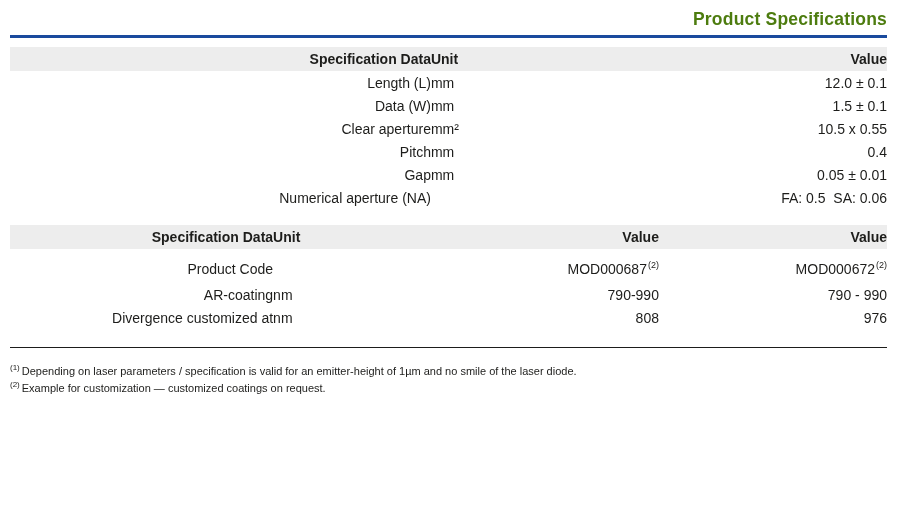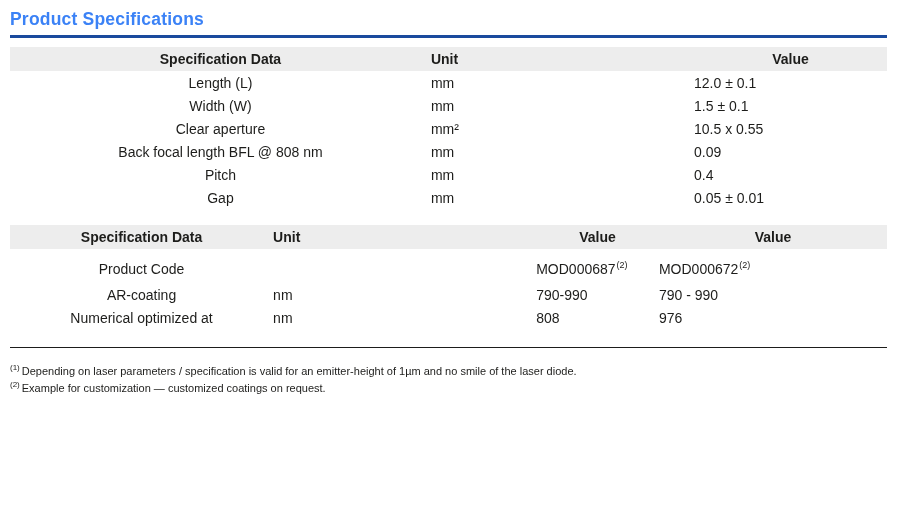--- a/index.html
+++ b/index.html
@@ -9,23 +9,24 @@
     color:#1d1d1b;
     -webkit-font-smoothing:antialiased;
     box-sizing:border-box;
   }
   .page{padding:8px 19px 0 10px;}
 
   
   .page-title{
     font-size:17.5px;
     font-weight:700;
-    color:#3b82f6;
+    color:#4d7c0f;
     line-height:22px;
     letter-spacing:.2px;
+    text-align:right;
   }
   .title-underline{
     height:3px;
     background:#1a4a9d;
     margin-top:5px;
   }
 
   
   table{
     width:100%;
@@ -40,23 +41,23 @@
     height:23px;
     vertical-align:middle;
     white-space:nowrap;
     overflow:hidden;
   }
   thead th{
     background:#ededed;
     height:24px;
     font-weight:700;
   }
-  .col-spec{text-align:center;}
+  .col-spec{text-align:right;}
   .col-unit{text-align:left;}
-  .col-value{}
+  .col-value{text-align:right;}
   .bold{font-weight:400;margin-top:20px;}
   .pc-row td{height:28px;vertical-align:bottom;padding-bottom:6px;}
   sup{
     font-size:9px;
     line-height:0;
     vertical-align:super;
     margin-left:1px;
   }
 
   
@@ -88,43 +89,43 @@
         <th class="col-value">Value</th>
       </tr>
     </thead>
     <tbody>
       <tr>
         <td class="col-spec">Length (L)</td>
         <td class="col-unit">mm</td>
         <td class="col-value">12.0 ± 0.1</td>
       </tr>
       <tr>
-        <td class="col-spec">Width (W)</td>
+        <td class="col-spec">Data (W)</td>
         <td class="col-unit">mm</td>
         <td class="col-value">1.5 ± 0.1</td>
       </tr>
       <tr>
         <td class="col-spec">Clear aperture</td>
         <td class="col-unit">mm²</td>
         <td class="col-value">10.5 x 0.55</td>
-      </tr>
-      <tr>
-        <td class="col-spec">Back focal length BFL @ 808 nm</td>
-        <td class="col-unit">mm</td>
-        <td class="col-value">0.09</td>
       </tr>
       <tr>
         <td class="col-spec">Pitch</td>
         <td class="col-unit">mm</td>
         <td class="col-value">0.4</td>
       </tr>
       <tr>
         <td class="col-spec">Gap</td>
         <td class="col-unit">mm</td>
         <td class="col-value">0.05 ± 0.01</td>
+      </tr>
+      <tr>
+        <td class="col-spec">Numerical aperture (NA)</td>
+        <td class="col-unit"></td>
+        <td class="col-value">FA: 0.5&nbsp; SA: 0.06</td>
       </tr>
     </tbody>
   </table>
 
   <table class="tbl2">
     <colgroup>
         <col style="width:30%">
         <col style="width:30%">
         <col style="width:14%">
         <col style="width:26%">
@@ -146,21 +147,21 @@
       </tr>
     </thead>
     <tbody>
       <tr>
         <td class="col-spec">AR-coating</td>
         <td class="col-unit">nm</td>
         <td class="col-value">790-990</td>
         <td class="col-value">790 - 990</td>
       </tr>
       <tr>
-        <td class="col-spec">Numerical optimized at</td>
+        <td class="col-spec">Divergence customized at</td>
         <td class="col-unit">nm</td>
         <td class="col-value">808</td>
         <td class="col-value">976</td>
       </tr>
     </tbody>
   </table>
 
   <div class="footnote-divider"></div>
   <div class="footnotes">
     <div class="footnote"><sup>(1)</sup><span>Depending on laser parameters / specification is valid for an emitter-height of 1µm and no smile of the laser diode.</span></div>

